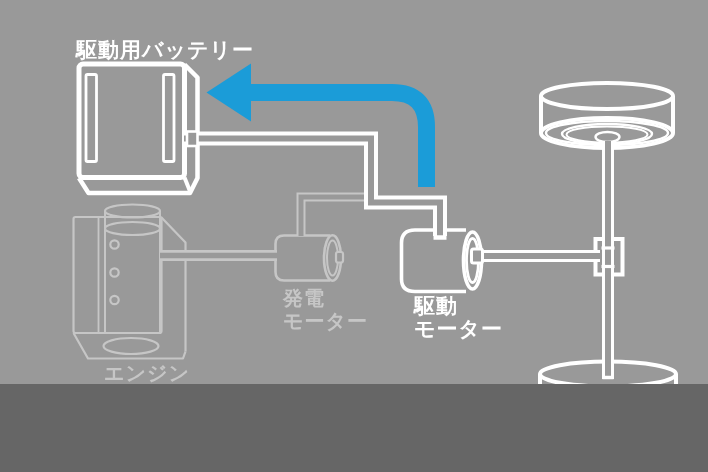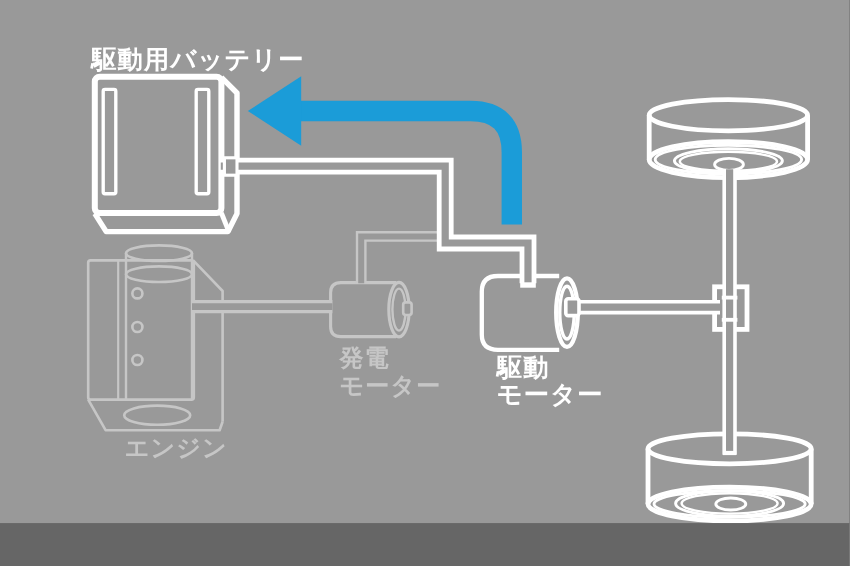--- a/index.html
+++ b/index.html
@@ -1,18 +1,18 @@
 <!DOCTYPE html>
 <html><head>
 <meta charset="utf-8">
 <style>
   html,body{margin:0;padding:0;background:#666;}
   .stage{
     position:relative;
-    width:708px;height:436px;
+    width:708px;height:384px;
     background:#999999;
     overflow:hidden;
     font-family:"Liberation Sans","DejaVu Sans",sans-serif;
   }
   svg{display:block;}
   text{
     font-family:"Liberation Sans","DejaVu Sans",sans-serif;
     font-weight:700;
     letter-spacing:1px;
   }

